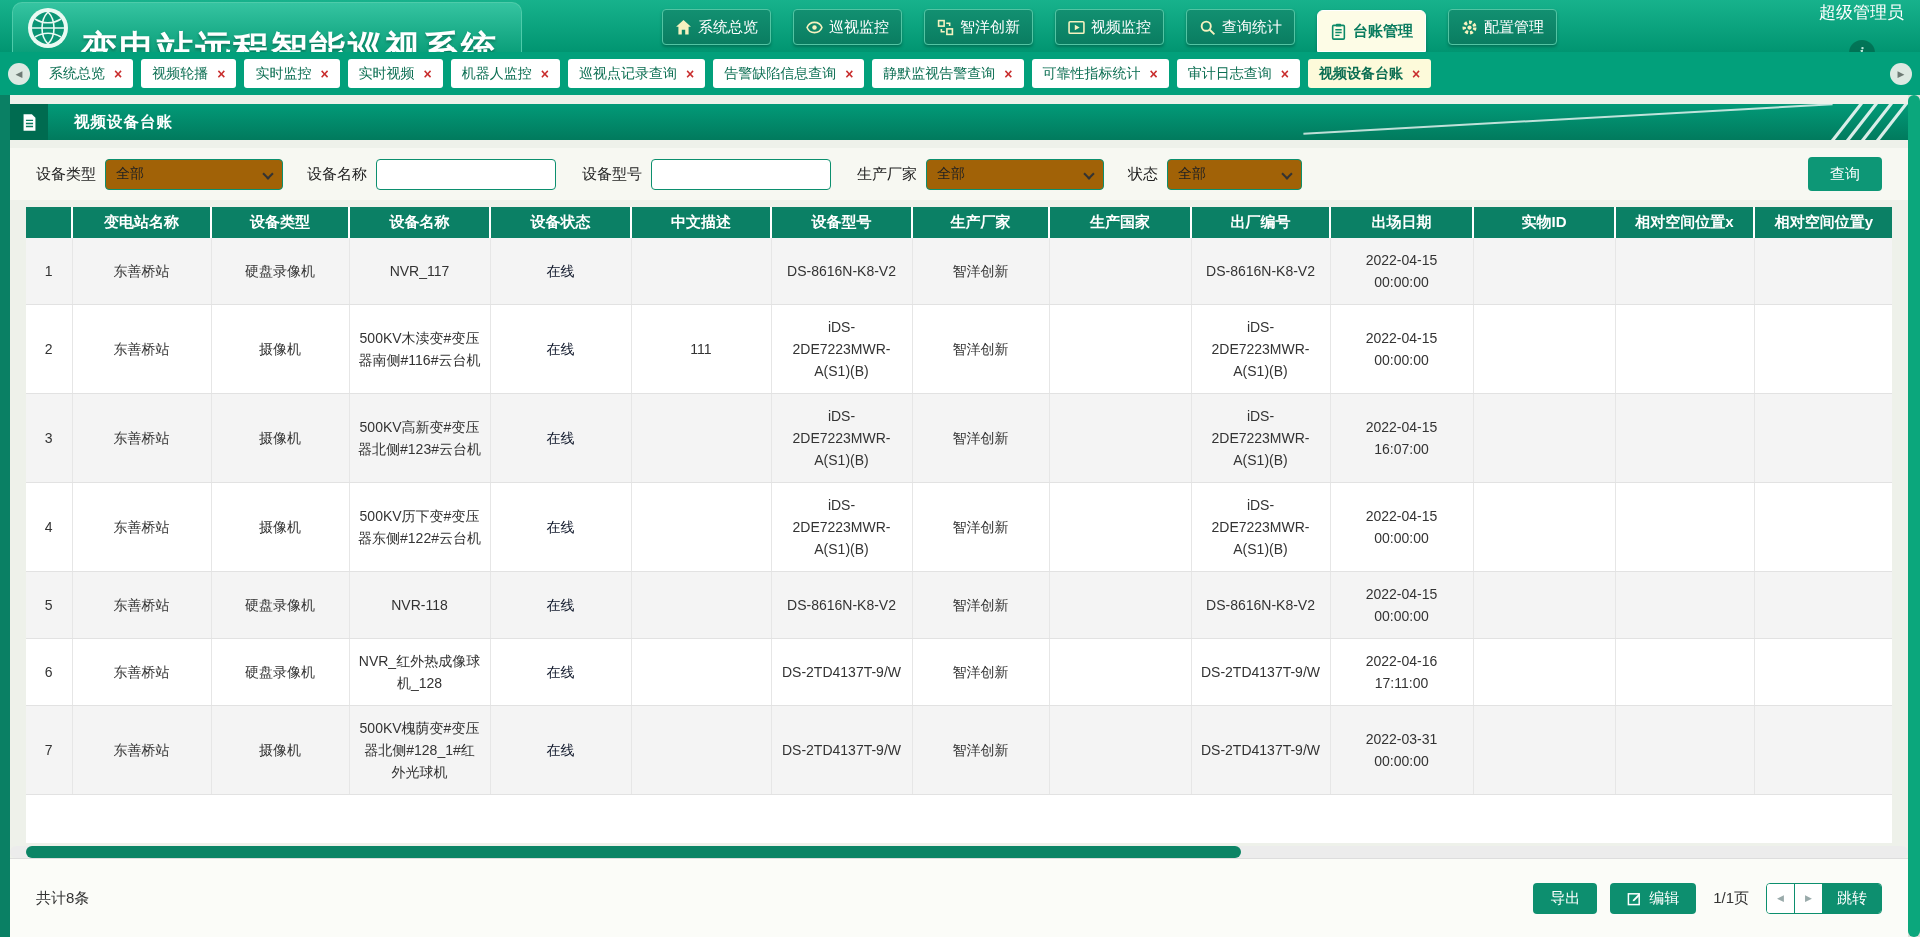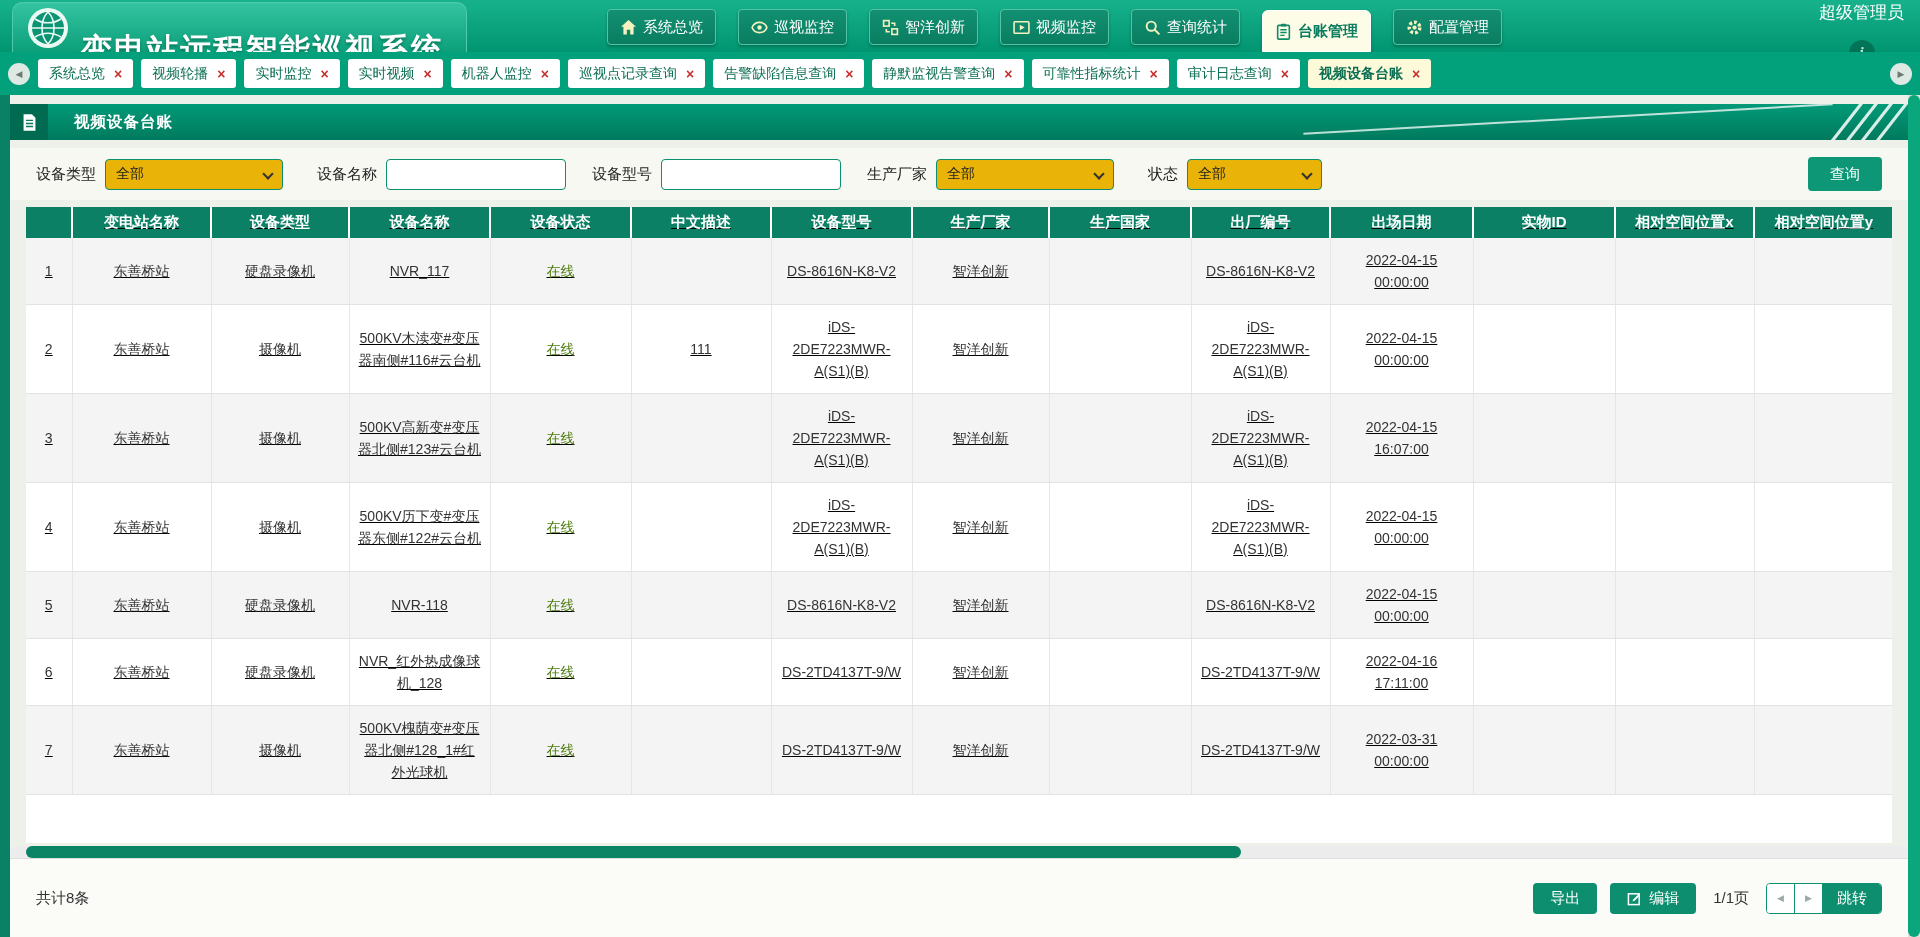--- a/index.html
+++ b/index.html
@@ -6,21 +6,21 @@
   html,body { width:1920px; height:937px; overflow:hidden;
     font-family:"Liberation Sans","DejaVu Sans",sans-serif; background:#ecefe8; }
 
   
   .app-header { position:absolute; top:0; left:0; width:1920px; height:52px;
     background:linear-gradient(180deg,#17b28c,#019571); display:flex; align-items:center; }
   .brand { height:50px; margin:2px 0 0 12px; padding:0 22px 0 14px; display:flex; align-items:center; gap:12px;
     background:linear-gradient(180deg,#35c4a1,#0b9f7a); border:1px solid #4ecbaa; border-bottom:none;
     border-radius:10px 10px 0 0; }
   .logo { width:42px; height:42px; }
-  .app-title { color:#fff; font-size:31px; font-weight:bold; letter-spacing:2px;
+  .app-title { color:#fff; font-size:36px; font-weight:bold; letter-spacing:2px;
     text-shadow:0 2px 3px rgba(0,60,45,.45);margin-top:44px; }
   .main-nav { display:flex; gap:22px; margin-left:140px; align-items:flex-end; height:52px; padding-bottom:7px; }
   .nav-item { height:36px; min-width:104px; padding:0 12px; display:flex; align-items:center; justify-content:center;
     gap:6px; color:#fff; font-size:15px; cursor:pointer; border-radius:4px;
     background:linear-gradient(180deg,#129071,#0a7d61); border:1px solid #53c4a3;
     box-shadow:0 2px 3px rgba(0,50,38,.35); }
   .nav-item svg { width:17px; height:17px; color:#f6f2bf; }
   .nav-item.active { background:#fdfce6; color:#0a7c5f; border-color:#fff; height:42px; margin-bottom:-7px;
     border-radius:6px 6px 0 0; font-weight:bold; }
   .nav-item.active svg { color:#0d8a68; }
@@ -61,42 +61,42 @@
   .doc-box svg { width:19px; height:19px; }
   .page-title { color:#fff; font-size:15.5px; font-weight:bold; margin-left:26px; letter-spacing:1px; }
   .deco-line { position:absolute; right:75px; top:14px; width:530px; height:2px;
     background:rgba(255,255,255,.75); transform:rotate(-3.2deg); }
   .deco-stripes { position:absolute; right:14px; top:0; height:36px; display:flex; gap:11px; align-items:center; }
   .deco-stripes i { display:block; width:4px; height:40px; background:rgba(255,255,255,.85); transform:skewX(-38deg); }
 
   
   .filter-bar { margin-top:8px; height:52px; background:#f7f8f2; display:flex; align-items:center; padding:0 26px; }
   .filter-bar label { font-size:15px; color:#222; margin-right:9px; white-space:nowrap; }
-  .select { width:178px; height:31px; border:1px solid #0c8f6e; border-radius:4px; background:#eab308;
+  .select { width:178px; height:31px; border:1px solid #0c8f6e; border-radius:4px; background:#a16207;
     display:flex; align-items:center; padding:0 10px; font-size:14px; color:#222; cursor:pointer;
-    margin-right:34px; position:relative;text-align:right; }
+    margin-right:24px; position:relative;text-align:right; }
   .select .chev { position:absolute; right:10px; top:10px; width:8px; height:8px;
     border-right:2px solid #333; border-bottom:2px solid #333; transform:rotate(45deg); }
   .tin { width:180px; height:31px; border:1px solid #0c8f6e; border-radius:4px; background:#fff;
     padding:0 8px; font-size:14px; margin-right:26px; outline:none; }
   .search-btn { margin-left:auto; width:74px; height:34px; background:#0d9776; color:#fff; border:none;
     border-radius:4px; font-size:15px; cursor:pointer; }
 
   
-  .table-wrap { margin:7px 16px 0 16px; height:636px; overflow:hidden; background:#fff;text-decoration:underline; }
+  .table-wrap { margin:7px 16px 0 16px; height:636px; overflow:hidden; background:#fff; }
   table { border-collapse:collapse; table-layout:fixed; width:1867px; }
   thead th { height:31px; background:#0b8065; color:#fff; font-size:15px; font-weight:bold;
     border-right:2px solid #fff; }
   thead th:last-child { border-right:none;margin-top:44px; }
   tbody td { font-size:14px; color:#333; text-align:center; border-right:1px solid #e6e6e6;
     border-bottom:1px solid #e2e2e2; padding:11px 8px; line-height:22px; word-wrap:break-word; }
   tbody td:last-child { border-right:none; }
   tbody tr:nth-child(odd) { background:#f4f4f4; }
   tbody tr:nth-child(even) { background:#fff; }
-  td.online { color:#4d7c0f; }
+  td.online { color:#0f172a; }
 
   
   .h-scrollbar { margin-top:3px; height:12px; background:#ececec; border-radius:6px; position:relative; }
   .h-scrollbar .hthumb { position:absolute; left:16px; top:0; width:1215px; height:12px;
     background:#0b8465; border-radius:6px; cursor:pointer; }
   .page-footer { height:79px; background:#fbfcf8; border-top:1px solid #ddd; display:flex;
     align-items:center; padding:0 26px; }
   .total-count { font-size:15px; color:#333; }
   .footer-right { margin-left:auto; display:flex; align-items:center; gap:13px; }
   .gbtn { height:31px; padding:0 17px; background:#0d8f6f; color:#fff; border:none; border-radius:4px;

